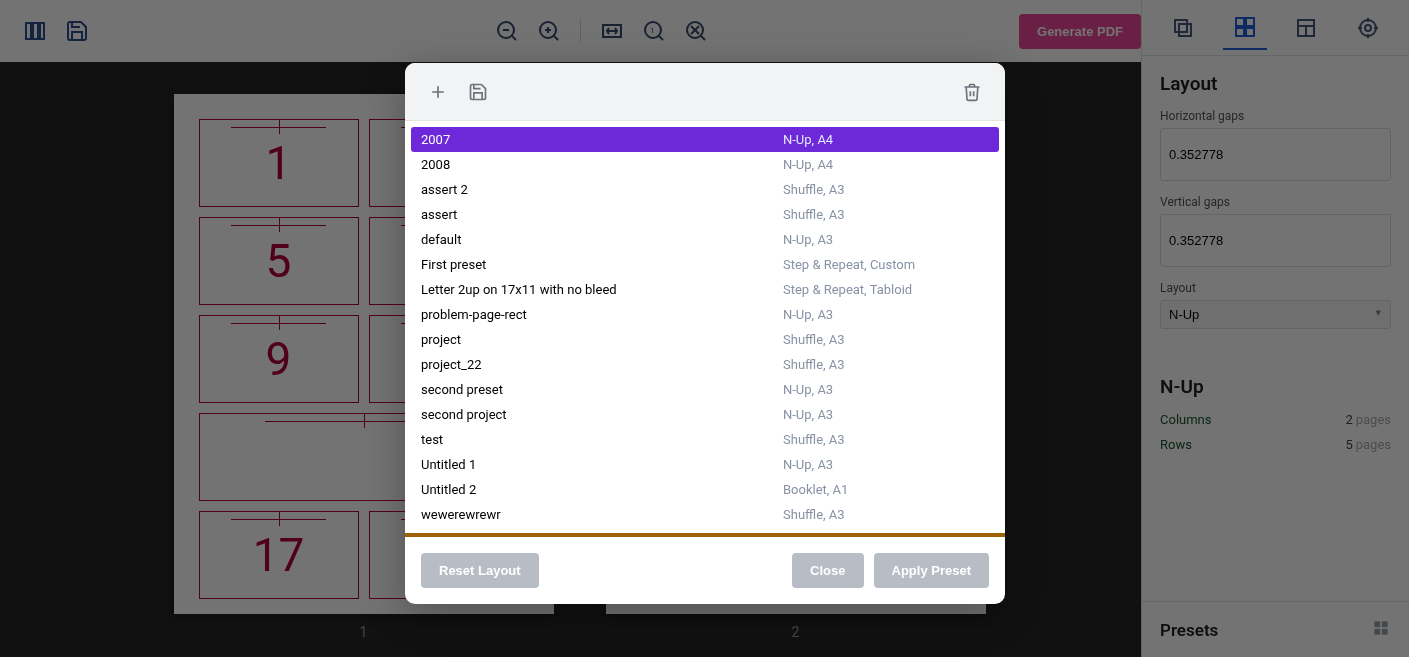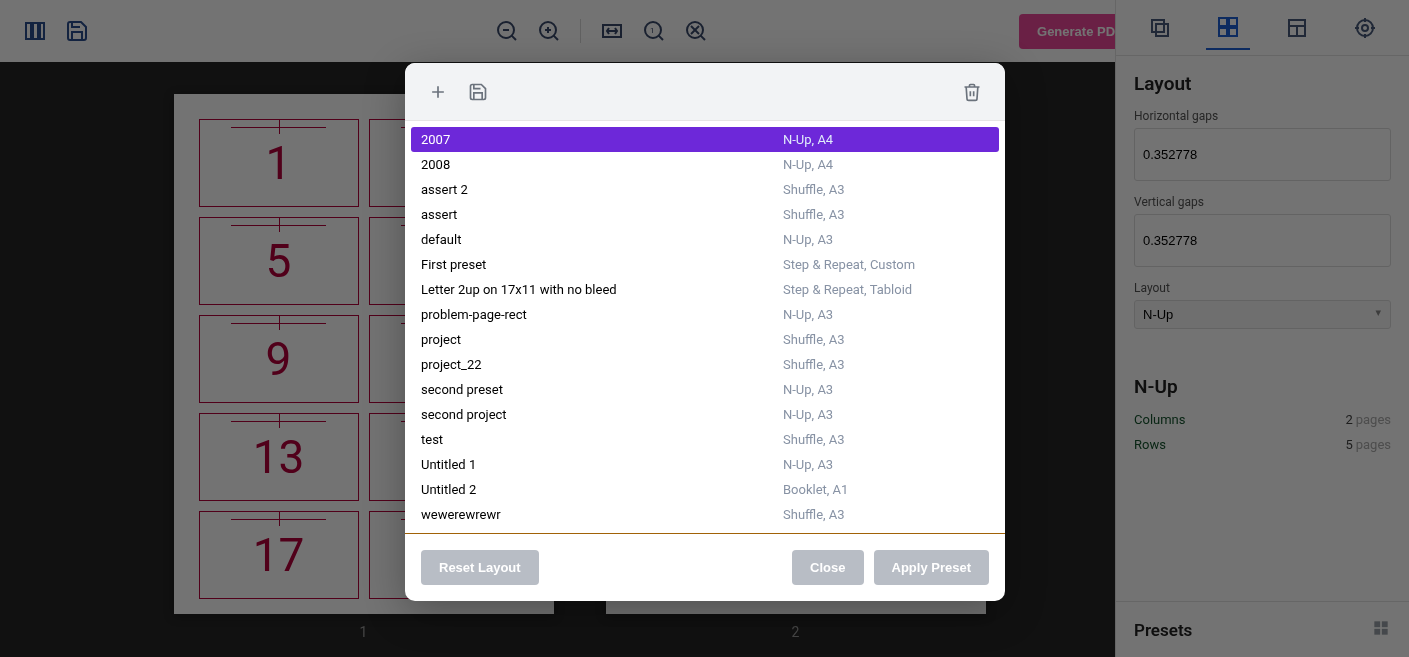--- a/index.html
+++ b/index.html
@@ -99,21 +99,21 @@
   content: '';
   position: absolute;
   top: 7px; left: 20%; right: 20%;
   height: 1px;
   background: #b3003b;
 }
 
 .sidebar {
   position: absolute;
   top: 0; right: 0;
-  width: 294px; height: 657px;
+  width: 268px; height: 657px;
   background: #ffffff;
   border-left: 1px solid #e3e3e3;
   display: flex;
   flex-direction: column;
 }
 .sb-tabs {
   height: 56px;
   display: flex;
   align-items: center;
   justify-content: space-around;
@@ -216,21 +216,21 @@
   border-radius: 3px;
 }
 .preset-item.selected {
   background: #6d28d9;
   color: #fff;
 }
 .preset-item .pname { flex: 0 0 362px; color: inherit; }
 .preset-item .pmeta { flex: 1; color: #8792a4; }
 .preset-item.selected .pmeta { color: #e0ebfb; }
 .modal-footer {
-  border-top: 1px solid #a16207;
+  border-top: 4px solid #a16207;
   padding: 16px 16px;
   display: flex;
   gap: 10px;
 }
 .btn {
   border: none;
   border-radius: 4px;
   padding: 10px 18px;
   font-size: 13px;
   font-weight: 600;
@@ -326,23 +326,20 @@
       <div class="page-row">
           <div class="cell">
             <span class="cell-num">9</span>
           </div>
           <div class="cell">
             <span class="cell-num"></span>
           </div>
         </div>
       <div class="page-row">
           <div class="cell">
-            <span class="cell-num">13</span>
-          </div>
-          <div class="cell">
             <span class="cell-num"></span>
           </div>
         </div>
       <div class="page-row">
           <div class="cell">
             <span class="cell-num">17</span>
           </div>
           <div class="cell">
             <span class="cell-num"></span>
           </div>

